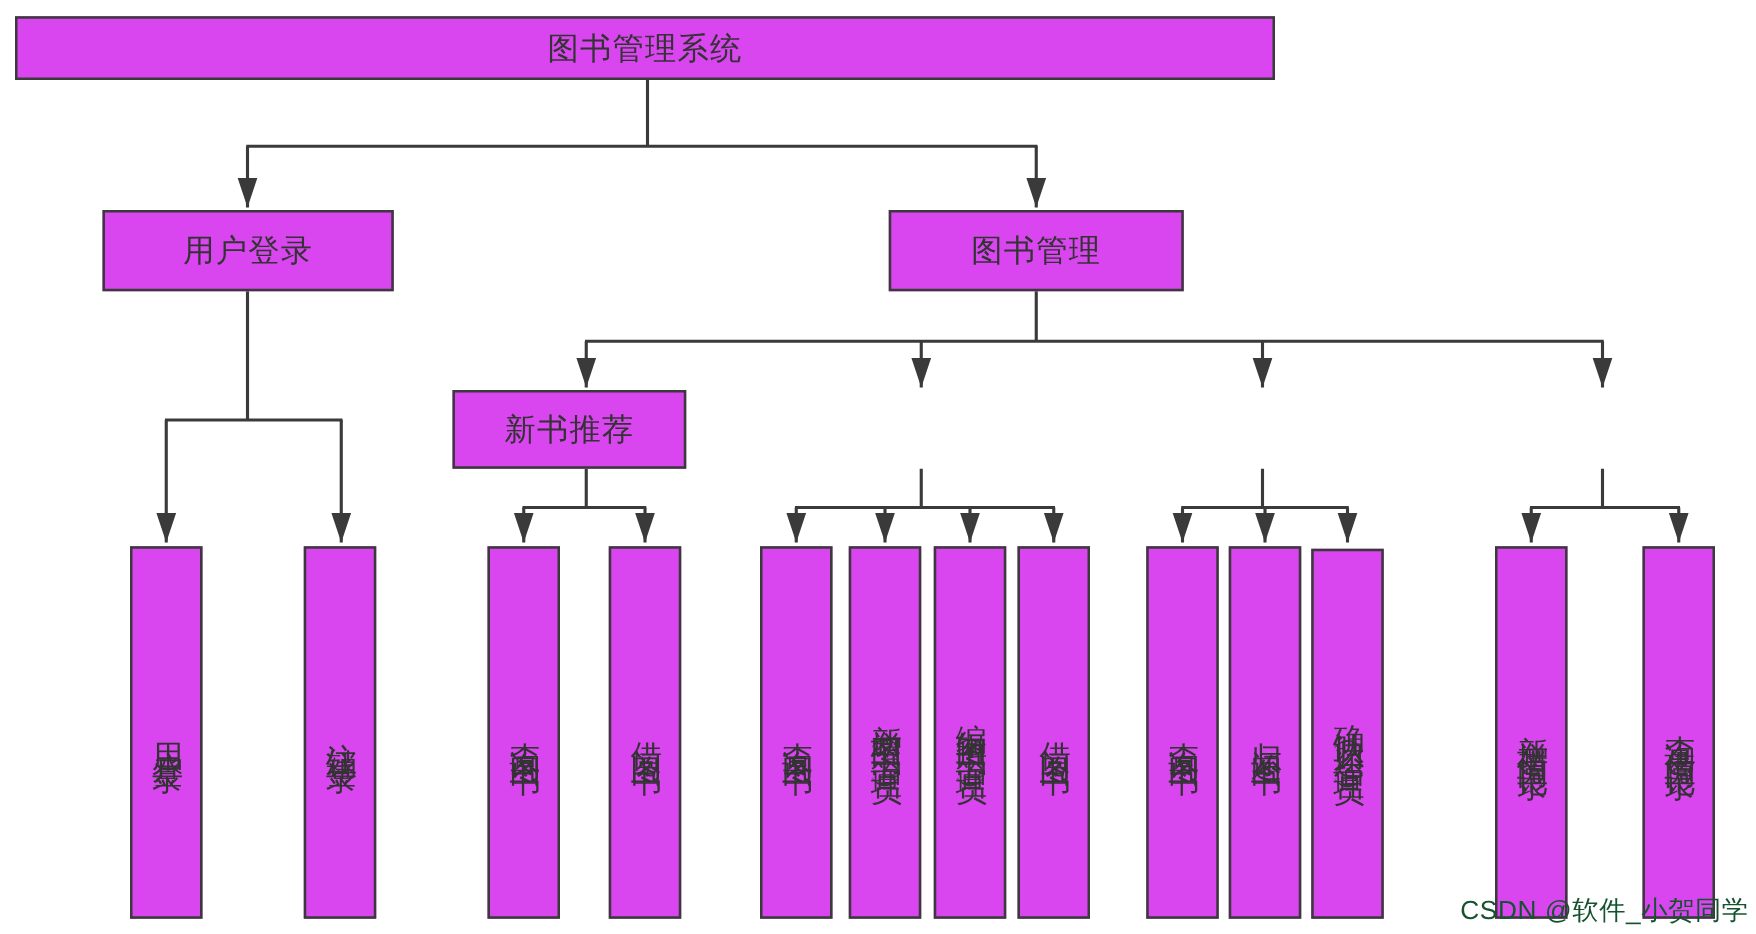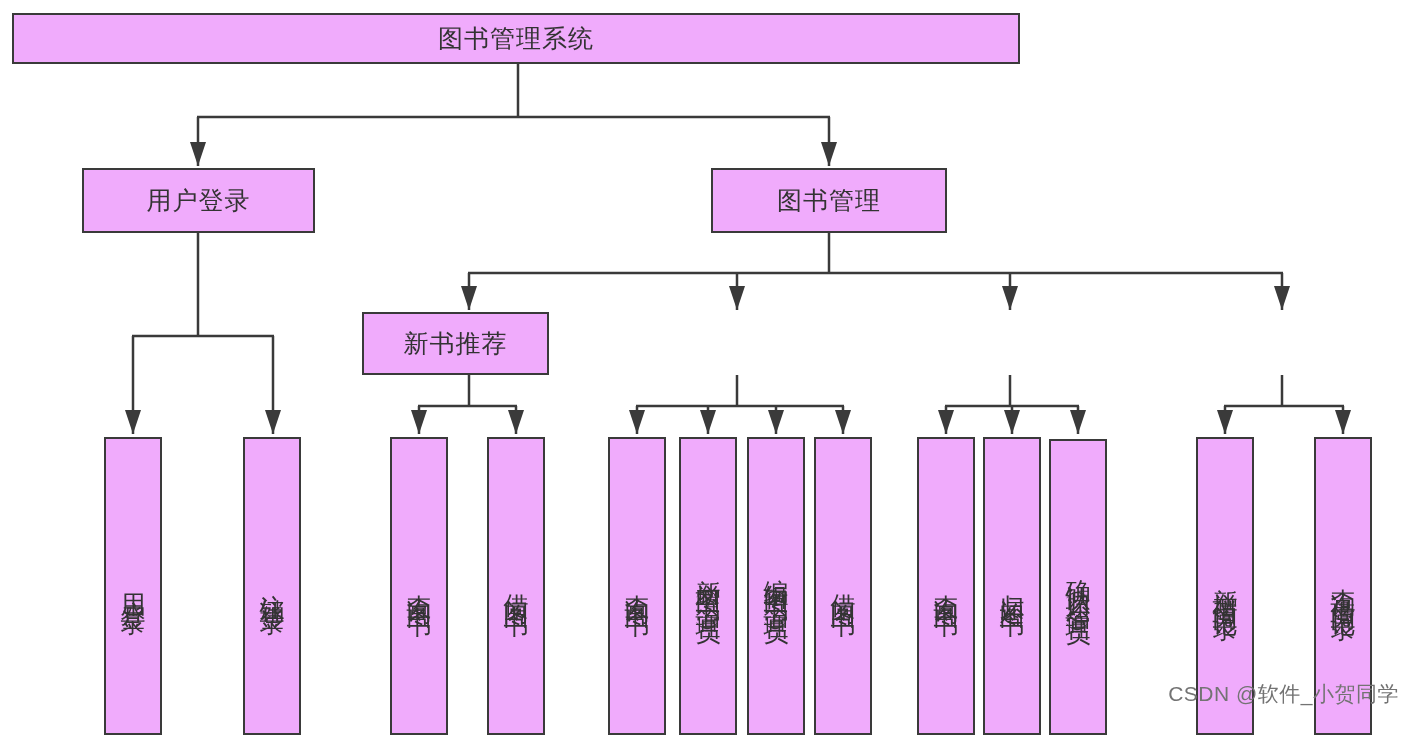--- a/index.html
+++ b/index.html
@@ -2,31 +2,31 @@
 <html><head>
 <meta charset="utf-8">
 <style>
   html,body{margin:0;padding:0;background:#fff;}
   .canvas{
     position:relative;width:1405px;height:747px;background:#ffffff;
     font-family:"Liberation Sans","DejaVu Sans",sans-serif;overflow:hidden;
   }
   .wires{position:absolute;left:0;top:0;}
   .box{
-    position:absolute;box-sizing:border-box;background:#f0abfc;
+    position:absolute;box-sizing:border-box;background:#d946ef;
     border:2.5px solid #3a3a3a;display:flex;align-items:center;justify-content:center;
     color:#333333;font-size:25px;letter-spacing:1px;white-space:nowrap;
   }
   .leaf{width:58px;top:437px;height:298px;}
   .vtext{
     writing-mode:vertical-rl;text-orientation:mixed;
     line-height:1;letter-spacing:6px;font-size:25px;color:#333333;
   }
   .watermark{
-    position:absolute;right:6px;top:680px;font-size:21px;color:#737373;
+    position:absolute;right:6px;top:714px;font-size:21px;color:#14532d;
     letter-spacing:0.5px;white-space:nowrap;
   }
 </style>
 </head>
 <body>
 
 <div class="canvas">
 
   <svg class="wires" width="1405" height="747" viewBox="0 0 1405 747">
     <defs>

